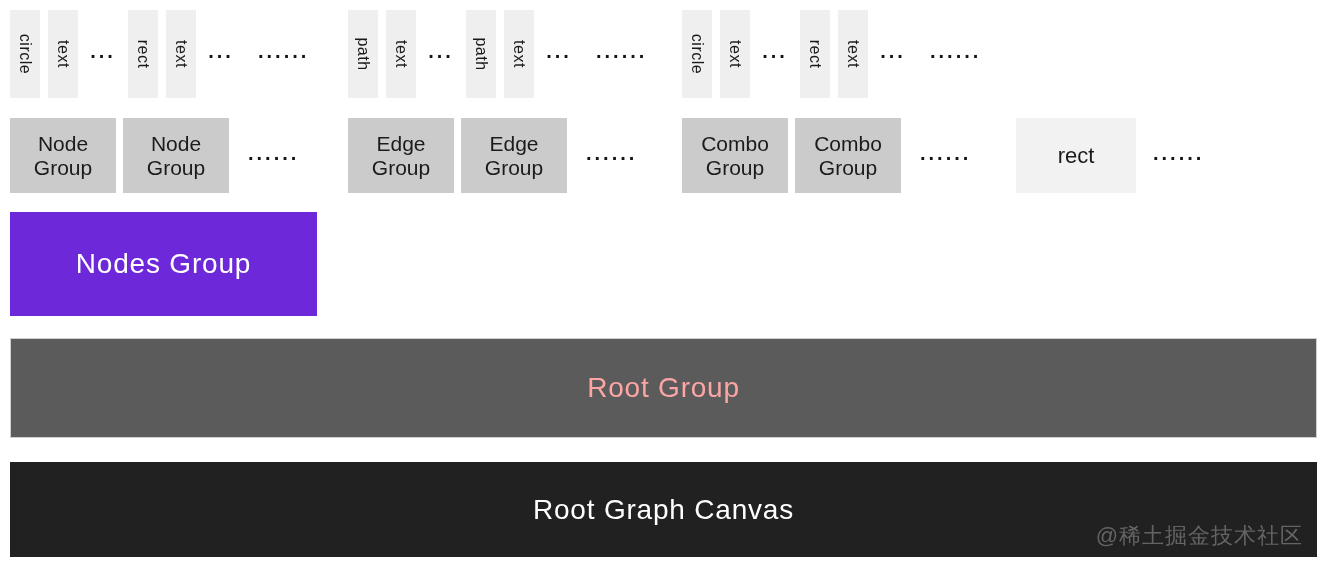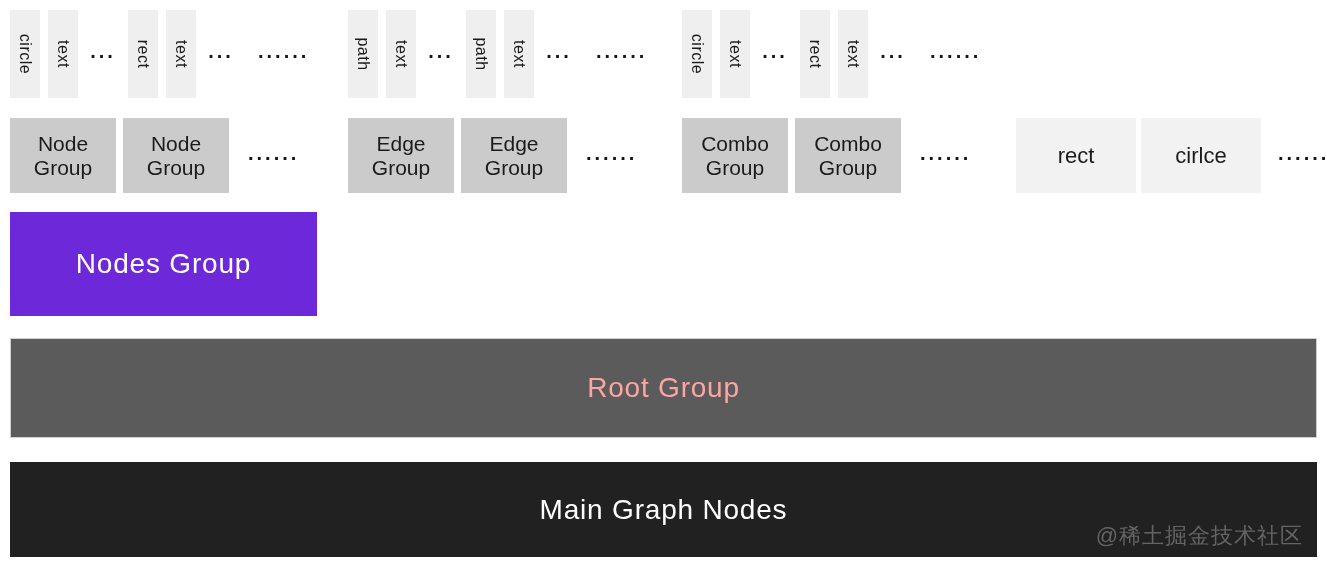--- a/index.html
+++ b/index.html
@@ -137,25 +137,24 @@
     <div class="groups-row">
       <div class="gbox">Combo Group</div>
       <div class="gbox">Combo Group</div>
       <div class="dots long">......</div>
     </div>
   </div>
 
   <div class="col col-4">
     <div class="groups-row">
       <div class="dbox">rect</div>
-      <div class="dbox">cirlce</div>
       <div class="dots long">......</div>
     </div>
   </div>
 
   <div class="root-box">Root Group</div>
 
   <div class="canvas-box">
-    <span>Main Graph Nodes</span>
+    <span>Root Graph Canvas</span>
     <span class="watermark">@稀土掘金技术社区</span>
   </div>
 
 </div>
 
 </body></html>

